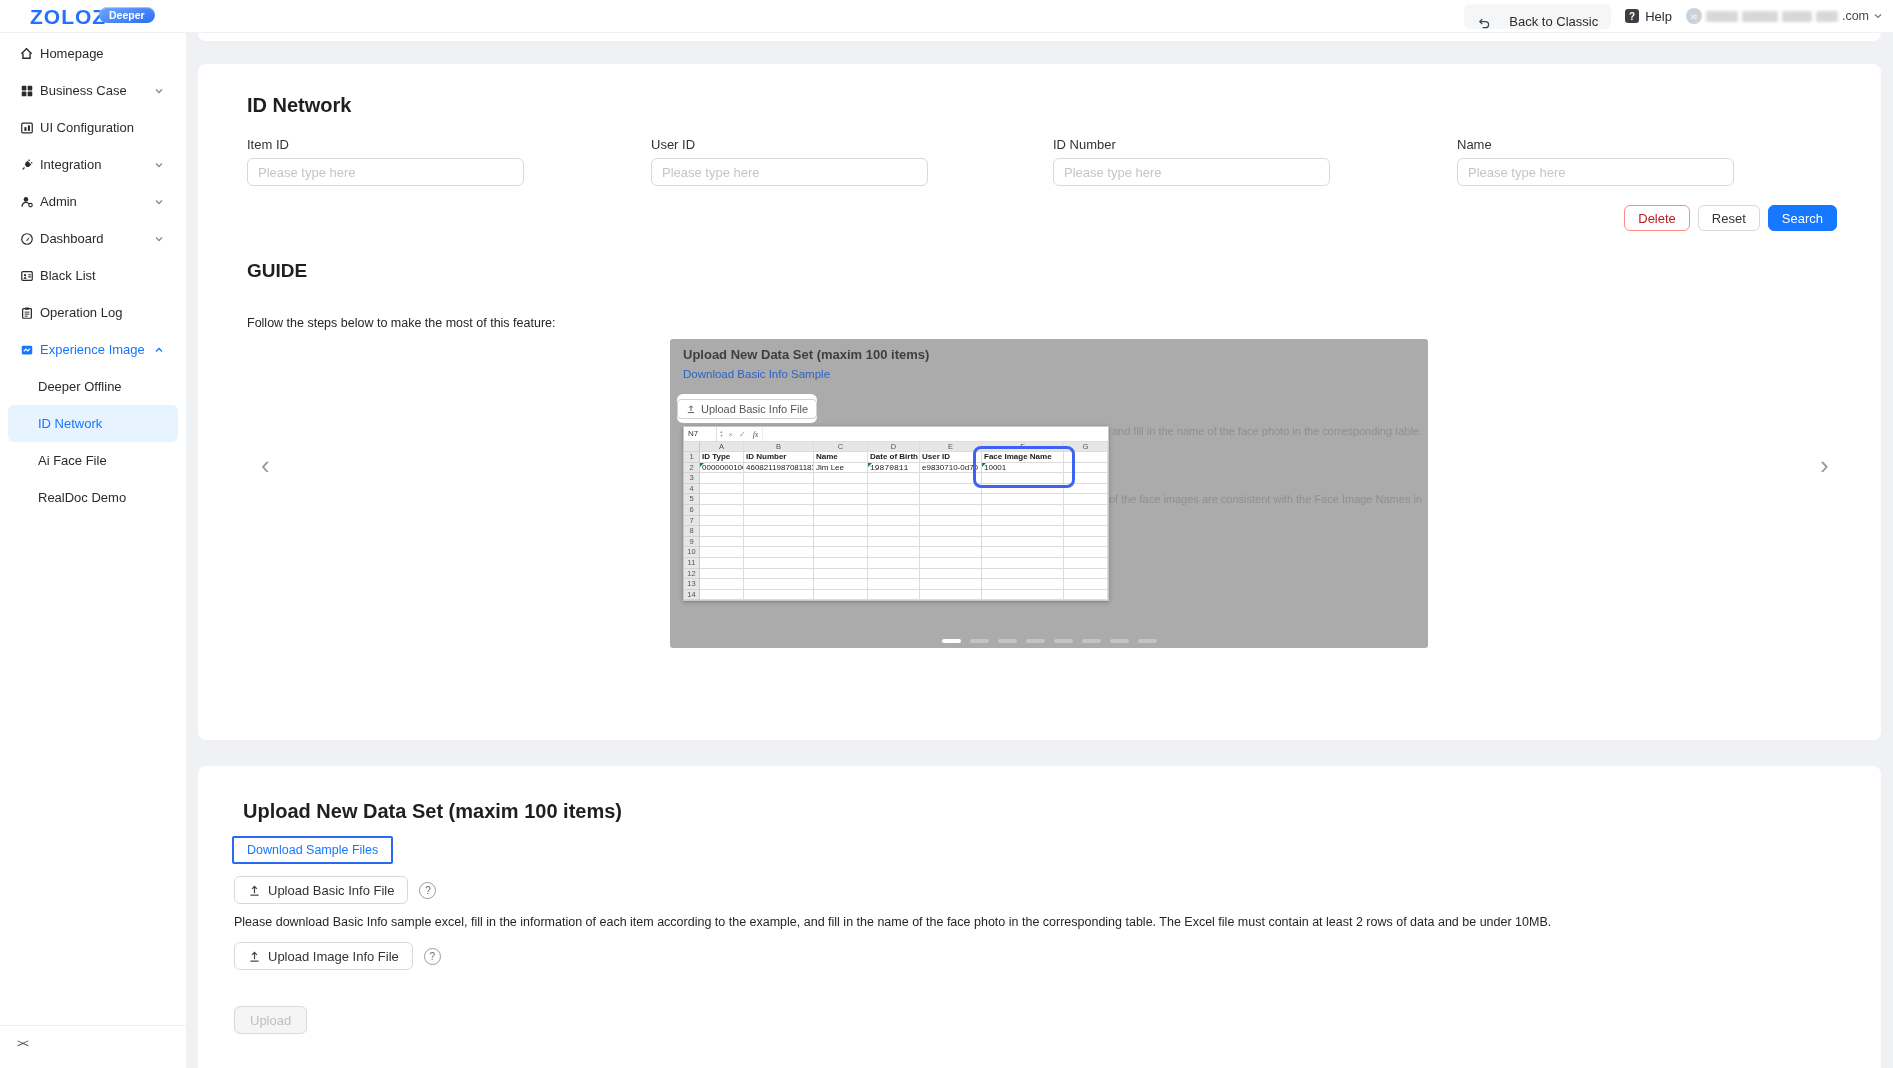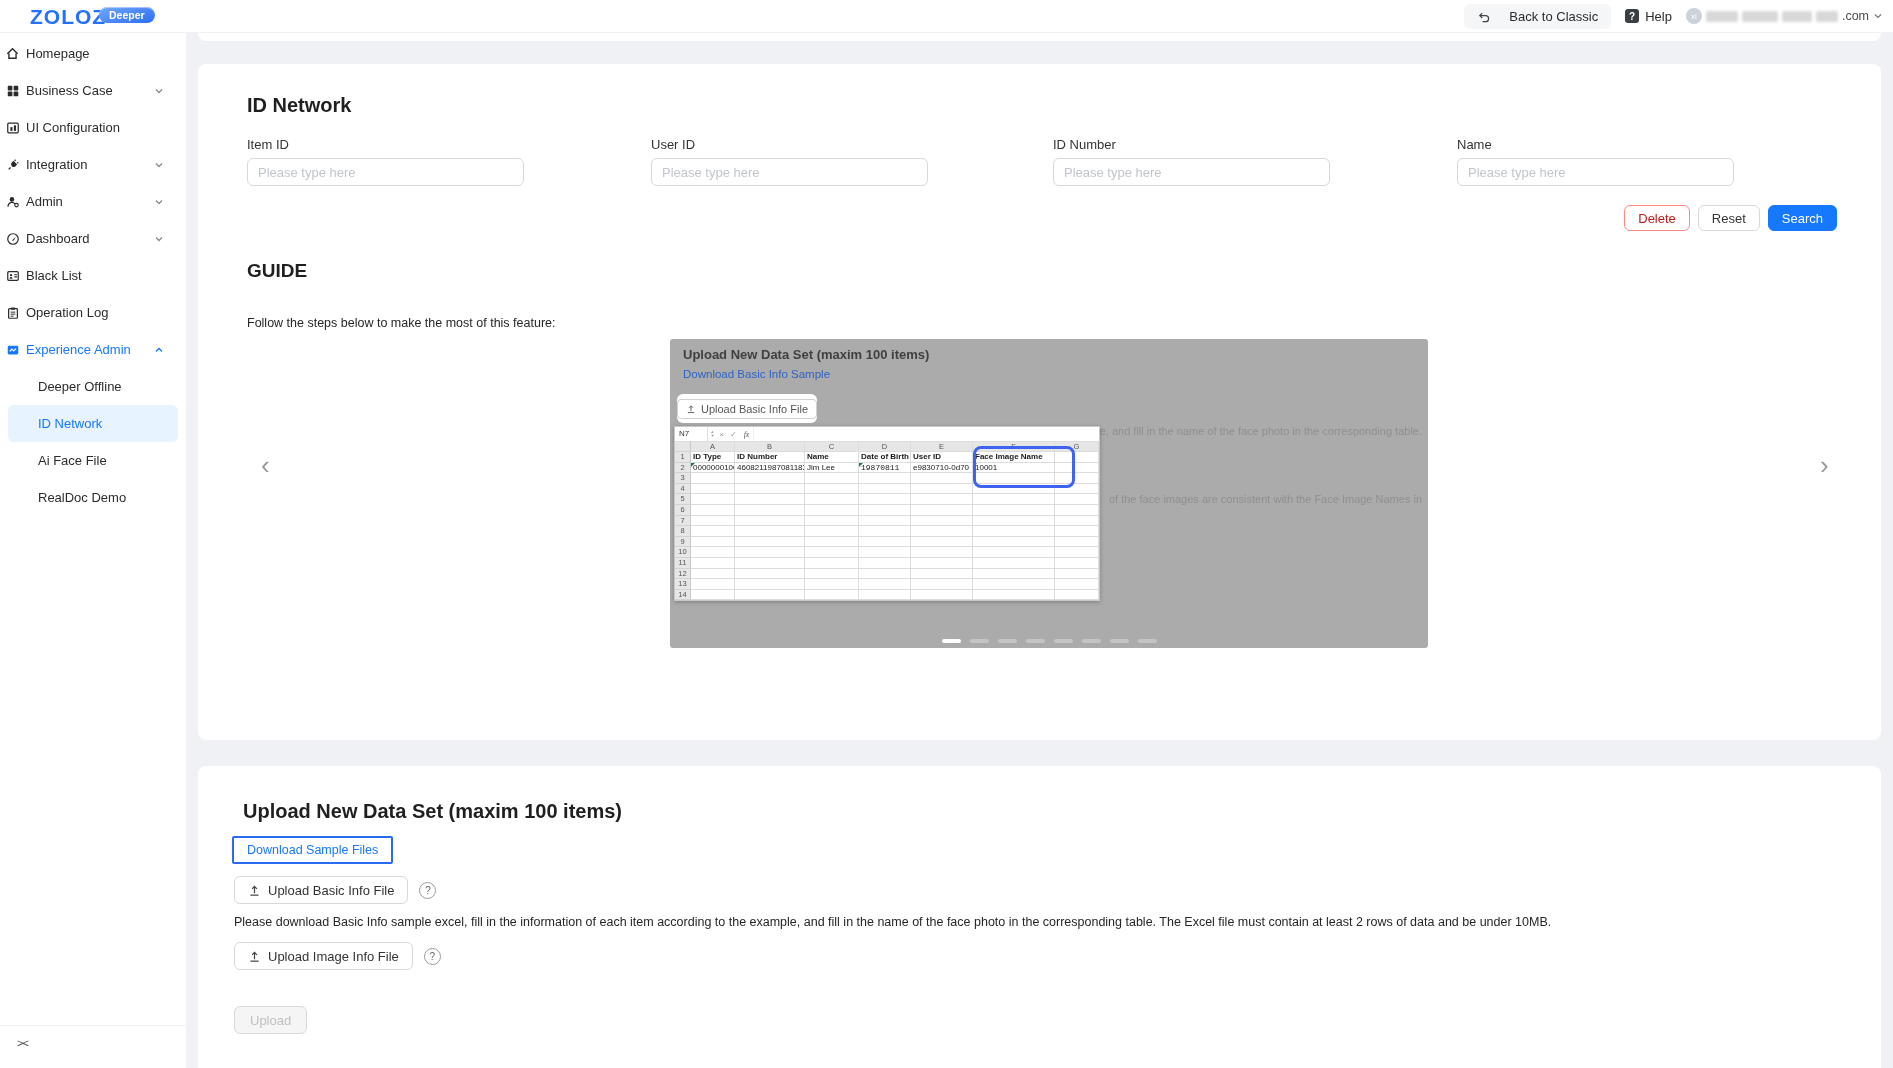--- a/index.html
+++ b/index.html
@@ -3,34 +3,34 @@
 <meta charset="utf-8">
 <style>
   html,body{margin:0;padding:0;background:#e9ebee;font-family:"Liberation Sans",sans-serif;}
   .stage{position:relative;width:1893px;height:1068px;background:#f0f1f4;overflow:hidden;}
 
   
   .header{position:absolute;left:0;top:0;right:0;height:32px;background:#fff;z-index:6;border-bottom:1px solid #f1f1f1;}
   .logo{position:absolute;left:30px;top:5px;font-size:21px;font-weight:800;color:#2470ff;letter-spacing:1px;}
   .logo-badge{position:absolute;left:99px;top:7px;background:linear-gradient(160deg,#6fa7ff,#2b6df0);color:#fff;font-size:10.5px;font-weight:700;padding:2px 10px;border-radius:9px;box-shadow:inset 0 1px 1px rgba(255,255,255,.5);}
   .hdr-right{position:absolute;right:10px;top:0;height:32px;display:flex;align-items:center;gap:14px;}
-  .back-btn{display:flex;align-items:center;gap:19px;background:#f5f6f7;border-radius:6px;height:25px;padding:0 13px;font-size:13px;color:#2b2b2b;cursor:pointer;}
+  .back-btn{display:flex;align-items:flex-end;gap:19px;background:#f5f6f7;border-radius:6px;height:25px;padding:0 13px;font-size:13px;color:#2b2b2b;cursor:pointer;}
   .help{display:flex;align-items:center;gap:6px;font-size:13px;color:#2b2b2b;cursor:pointer;}
   .help-badge{width:14px;height:14px;background:#3a3f46;color:#fff;border-radius:3px;font-size:10px;font-weight:700;display:flex;align-items:center;justify-content:center;}
   .user{display:flex;align-items:center;gap:4px;cursor:pointer;}
   .avatar{width:16px;height:16px;border-radius:50%;background:#ccd2d9;color:#fff;font-size:8px;display:flex;align-items:center;justify-content:center;}
   .redact{display:flex;gap:4px;align-items:center;filter:blur(1.6px);}
   .redact i{display:block;height:11px;border-radius:2px;background:#d8d8d8;}
   .email-suffix{font-size:12.5px;color:#4a4a4a;}
   .chev{display:inline-flex;}
 
   
   .sidebar{position:absolute;left:0;top:32px;bottom:0;width:186px;background:#fff;z-index:5;}
   .nav{padding-top:3px;}
-  .nav-item{height:37px;display:flex;align-items:center;padding-left:5px;font-size:13px;color:#2b2b2b;cursor:pointer;text-align:right;}
+  .nav-item{height:37px;display:flex;align-items:center;padding-left:19px;font-size:13px;color:#2b2b2b;cursor:pointer;text-align:right;}
   .nav-ico{width:15px;height:15px;margin-right:6px;display:flex;align-items:center;justify-content:center;flex:none;}
   .nav-chev{margin-left:auto;margin-right:22px;color:#8b8b8b;display:flex;}
   .nav-item.active{color:#1677ff;}
   .nav-item.active .nav-chev{color:#1677ff;}
   .nav-sub{height:37px;display:flex;align-items:center;margin:0 8px;padding-left:30px;border-radius:6px;font-size:13px;color:#2b2b2b;cursor:pointer;}
   .nav-sub.sel{background:#e7f3ff;color:#1677ff;}
   .side-foot{position:absolute;left:0;right:0;bottom:0;height:42px;border-top:1px solid #f0f0f0;}
   .collapse{position:absolute;left:17px;top:11px;font-size:11px;color:#4a4a4a;letter-spacing:-1px;cursor:pointer;}
 
   
@@ -57,21 +57,21 @@
   .gp1{top:233px}.gp2{top:252px}
   .guide-img{position:absolute;left:472px;top:275px;width:758px;height:309px;background:#ababab;border-radius:3px;overflow:hidden;}
   .gi-title{position:absolute;left:13px;top:8px;font-size:13px;font-weight:700;color:#3f3f3f;z-index:1;}
   .gi-link{position:absolute;left:13px;top:29px;font-size:11.5px;color:#2f62c4;z-index:1;}
   .gi-dim{position:absolute;font-size:11px;color:#8f8f8f;white-space:nowrap;overflow:hidden;z-index:1;}
   .gi-dim1{left:412px;right:6px;top:86px;}
   .gi-dim2{left:330px;right:6px;top:154px;text-align:right;}
   .gi-spot{position:absolute;left:7px;top:55px;width:140px;height:29px;background:#fff;border-radius:6px;z-index:2;display:flex;align-items:center;justify-content:center;}
   .gi-btn{display:flex;align-items:center;gap:5px;font-size:11px;color:#555;border:1px solid #d0d0d0;border-radius:4px;padding:3px 8px;background:#fff;}
   
-  .xl{position:absolute;left:4px;top:87px;width:424px;background:#fff;border:1px solid #c9c9c9;box-sizing:content-box;z-index:2;box-shadow:0 1px 4px rgba(0,0,0,.28);}
+  .xl{position:absolute;left:13px;top:87px;width:424px;background:#fff;border:1px solid #c9c9c9;box-sizing:content-box;z-index:2;box-shadow:0 1px 4px rgba(0,0,0,.28);}
   .xl-bar{height:14px;display:flex;align-items:center;font-size:8px;color:#666;border-bottom:1px solid #ddd;background:#fff;}
   .xl-ref{width:28px;padding-left:4px;border-right:1px solid #ddd;height:14px;line-height:14px;color:#333;flex:none;}
   .xl-spin{display:flex;flex-direction:column;font-size:4.5px;line-height:4px;color:#999;margin:0 3px;flex:none;}
   .xl-x,.xl-ck{margin:0 3px;color:#9a9a9a;flex:none;}
   .xl-fx{font-style:italic;font-family:"Liberation Serif",serif;margin:0 4px;color:#555;flex:none;}
   .xl-input{flex:1;border-left:1px solid #eee;height:14px;}
   .xr{display:flex;height:10.6px;line-height:10.4px;}
   .xr.xh{height:10px;line-height:10px;}
   .xc{box-sizing:border-box;border-right:1px solid #dcdcdc;border-bottom:1px solid #dcdcdc;font-size:8px;padding:0 2px;white-space:nowrap;overflow:hidden;color:#1a1a1a;background:#fff;flex:none;}
   .xh .xc{background:#e6e6e6;text-align:center;color:#555;padding:0;font-size:7.5px;}
@@ -242,21 +242,21 @@
           </span>
         <span class="nav-label">Operation Log</span>
       </div>
       <div class="nav-item active">
         <span class="nav-ico">
             <svg class="icon-svg" width="14" height="14" viewBox="0 0 16 16">
               <rect x="2" y="3" width="12" height="10" rx="1.6" fill="#1677ff"></rect>
               <path d="M4.3 9.6 6.8 7l2 2 2.6-2.6" fill="none" stroke="#fff" stroke-width="1.4"></path>
             </svg>
           </span>
-        <span class="nav-label">Experience Admin</span>
+        <span class="nav-label">Experience Image</span>
         <span class="nav-chev">
             <svg class="icon-svg" width="10" height="10" viewBox="0 0 10 10">
               <path d="M2 6.5 5 3.5 8 6.5" fill="none" stroke="currentColor" stroke-width="1.3"></path>
             </svg>
           </span>
       </div>
       <div class="nav-sub">
           <span>Deeper Offline</span>
         </div>
       <div class="nav-sub sel">

